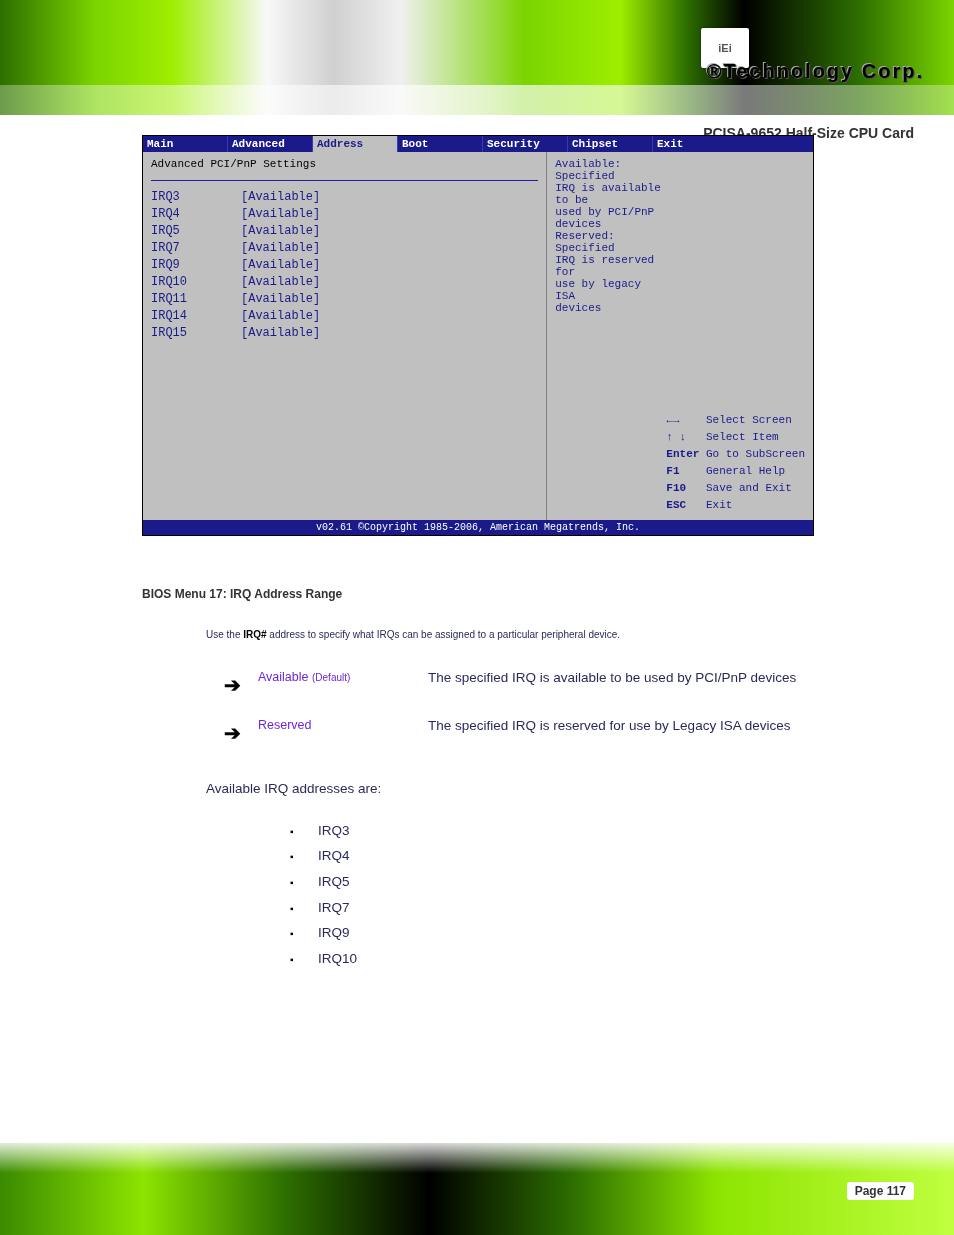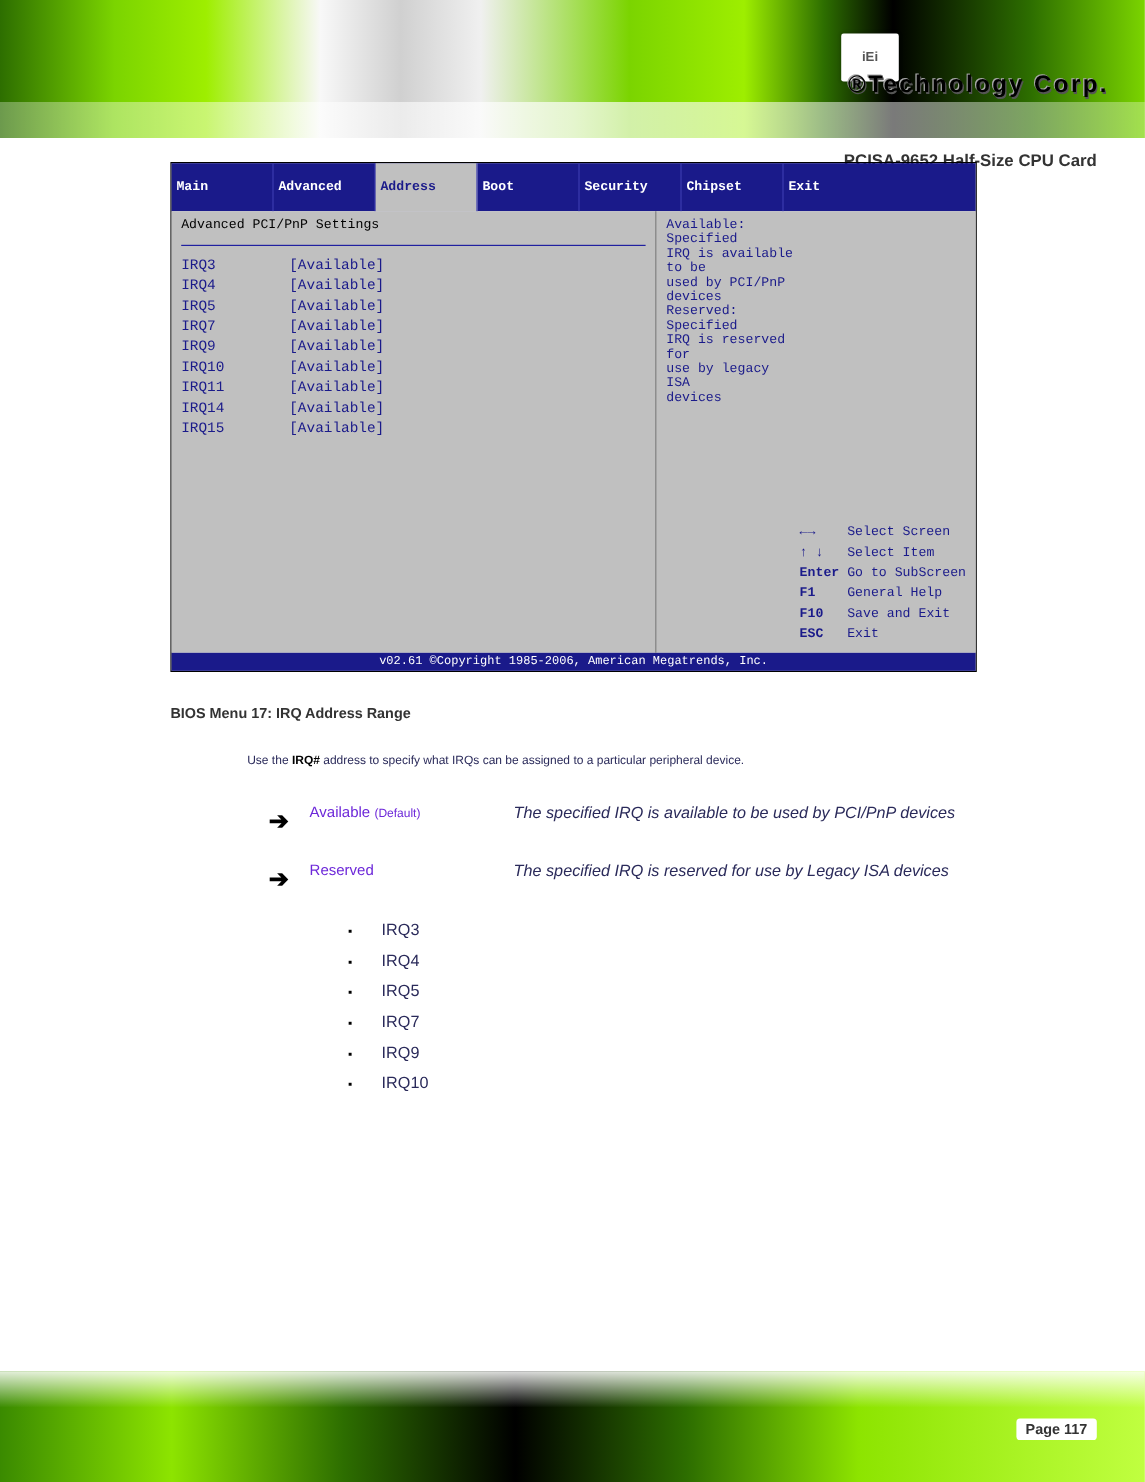--- a/index.html
+++ b/index.html
@@ -76,21 +76,21 @@
     font-size: 11px;
   }
   .bios-tabs {
     display: flex;
     background: #1a1a8a;
     color: #fff;
     font-weight: bold;
   }
   .bios-tabs > div {
     flex: 1;
-    padding: 14px 4px;
+    padding: 2px 4px;
     border-right: 1px solid #3a3ab0;
     font-size: 11px;
   }
   .bios-tabs > div.active {
     background: #c0c0c0;
     color: #1a1a8a;
   }
   .bios-tabs > div:last-child { border-right: none; flex: 2; }
   .bios-body {
     display: flex;
@@ -193,21 +193,20 @@
     font-size: 12.5px;
     color: #6d28d9;
   }
   .opt-row .lbl .def { font-size: 10px; }
   .opt-row .desc {
     flex: 1;
     font-size: 13.5px;
     color: #2a2a5a;
     text-align: justify;
     line-height: 1.85;
-    font-style: italic;
   }
   .avail {
     margin-left: 30px;
     margin-top: 24px;
     font-size: 13.5px;
     color: #2a2a5a;
     margin-bottom: 16px;
   }
   .irq-list {
     margin-left: 114px;
@@ -359,20 +358,21 @@
     </div>
 
     <div class="opt-row">
       <div class="arr">➔</div>
       <div class="lbl">
         <span>Reserved</span>
       </div>
       <div class="desc">The specified IRQ is reserved for use by Legacy ISA devices</div>
     </div>
 
+    <div class="avail">Available IRQ addresses are:</div>
 
     <ul class="irq-list" id="irq-list">
         <li>IRQ3</li>
         <li>IRQ4</li>
         <li>IRQ5</li>
         <li>IRQ7</li>
         <li>IRQ9</li>
         <li>IRQ10</li>
       </ul>
   </div>

